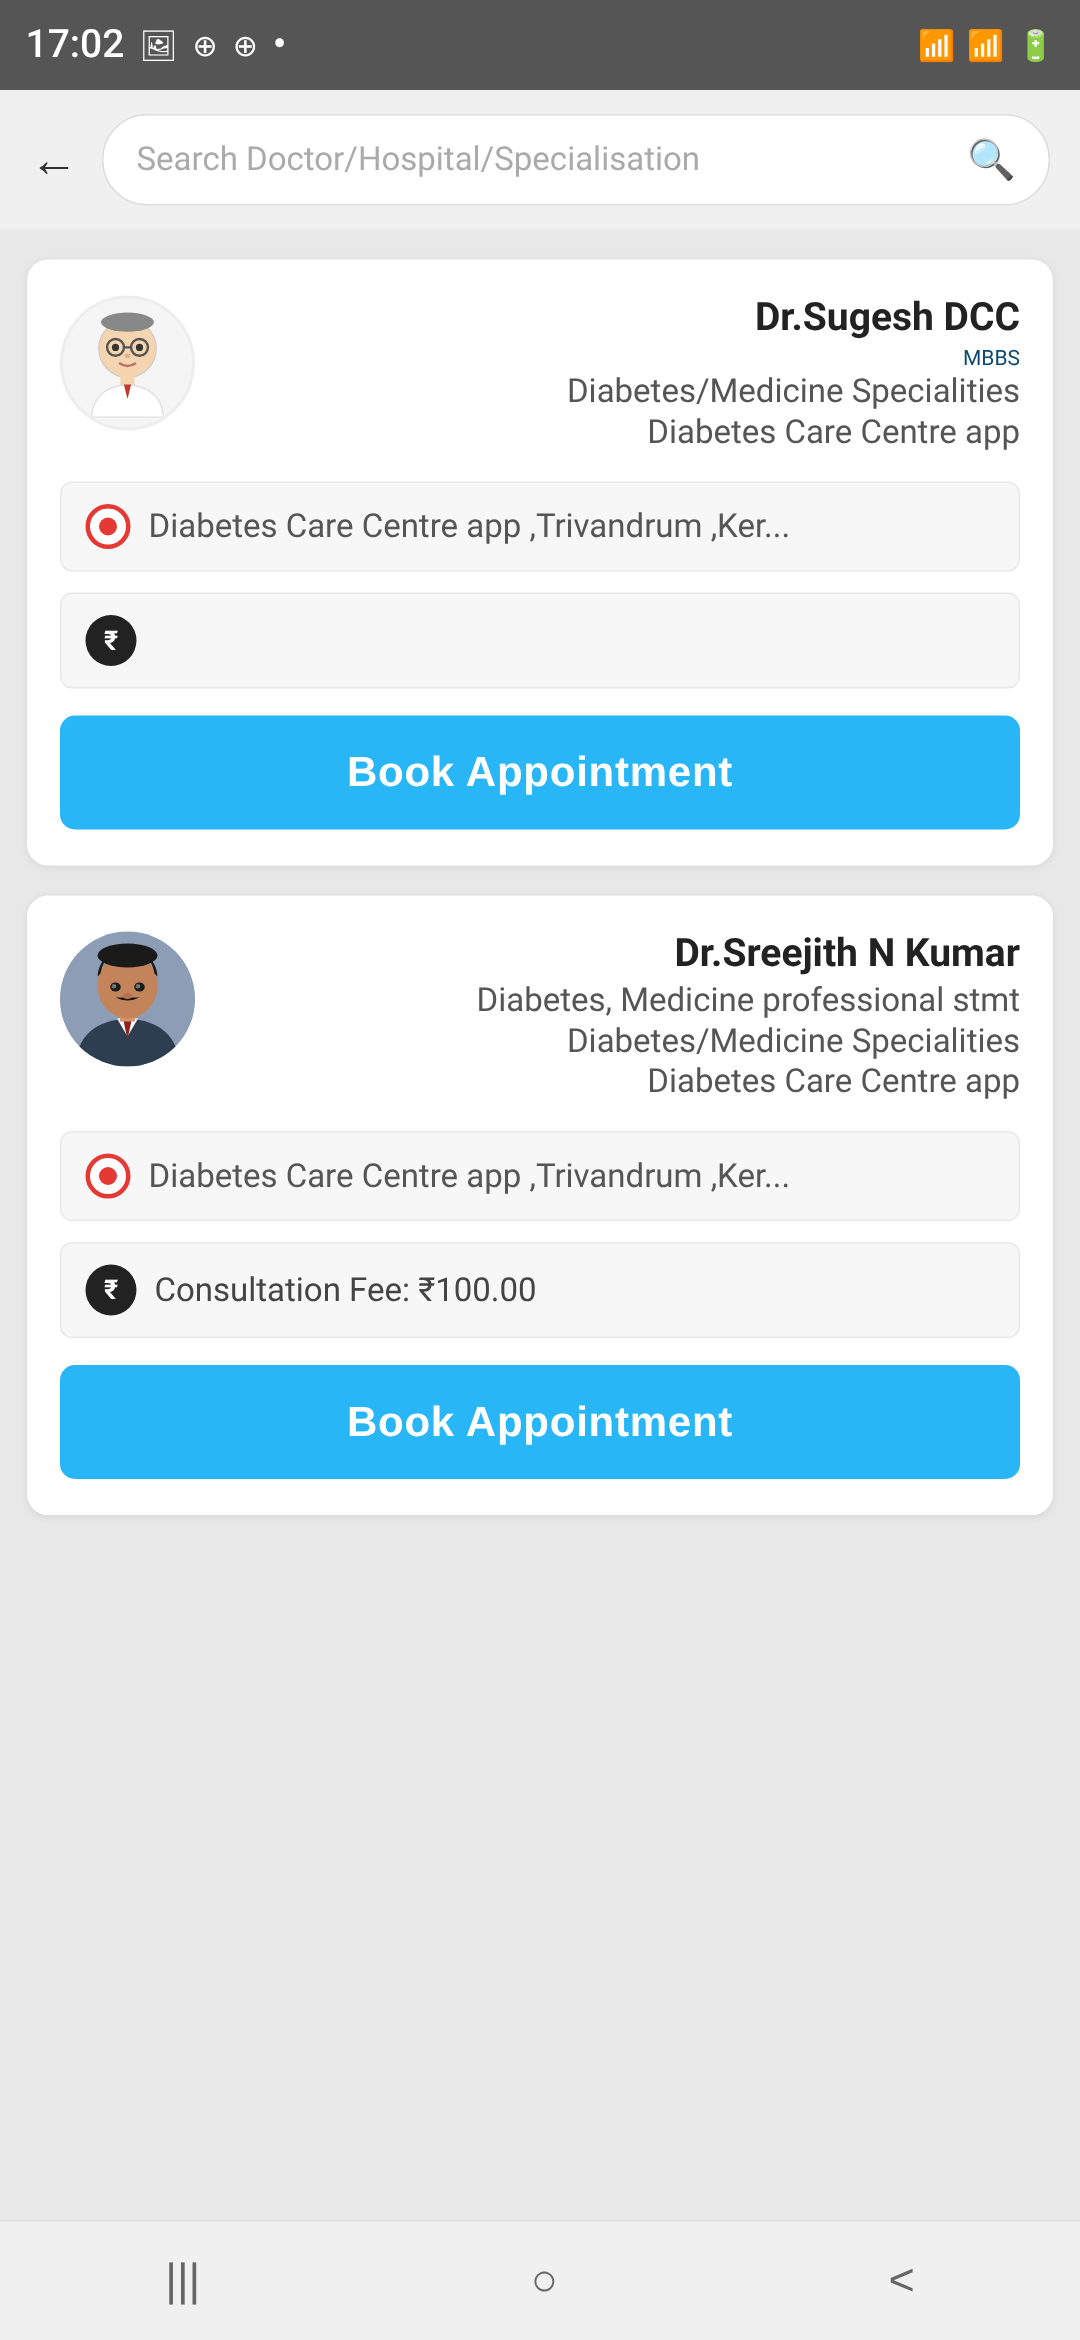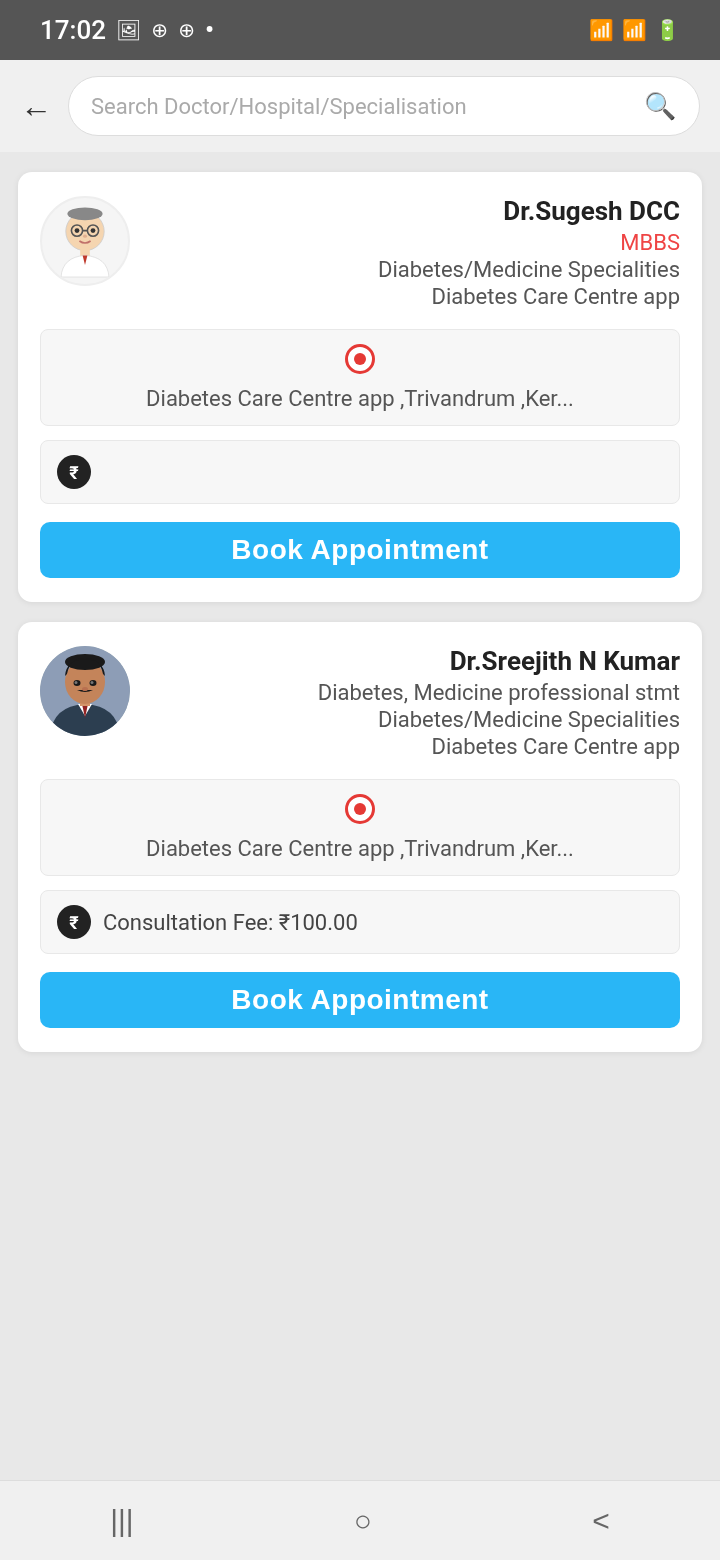--- a/index.html
+++ b/index.html
@@ -13,21 +13,21 @@
       flex-direction: column;
     }
 
     
     .status-bar {
       background: #555555;
       height: 60px;
       display: flex;
       align-items: center;
       justify-content: space-between;
-      padding: 0 40px;
+      padding: 0 17px;
       color: white;
       font-size: 26px;
       font-weight: 500;
       flex-shrink: 0;
     }
     .status-bar-left {
       display: flex;
       align-items: center;
       gap: 10px;
     }
@@ -125,22 +125,22 @@
       flex: 1;
       text-align: right;
     }
     .doctor-name {
       font-size: 26px;
       font-weight: 700;
       color: #222;
       margin-bottom: 4px;
     }
     .doctor-degree {
-      font-size: 22px;
-      color: #ef4444;
+      font-size: 14px;
+      color: #0c4a6e;
       margin-bottom: 2px;
     }
     .doctor-speciality {
       font-size: 22px;
       color: #555;
       margin-bottom: 2px;
     }
     .doctor-clinic {
       font-size: 22px;
       color: #555;
@@ -149,21 +149,20 @@
     
     .location-row {
       display: flex;
       align-items: center;
       gap: 12px;
       background: #f7f7f7;
       border: 1px solid #e8e8e8;
       border-radius: 8px;
       padding: 14px 16px;
       margin-bottom: 14px;
-      flex-direction: column;
     }
     .location-dot {
       width: 30px;
       height: 30px;
       border-radius: 50%;
       border: 3px solid #e53935;
       background: white;
       display: flex;
       align-items: center;
       justify-content: center;
@@ -211,21 +210,21 @@
       font-size: 22px;
       color: #444;
     }
 
     
     .book-btn {
       width: 100%;
       background: #29b6f6;
       border: none;
       border-radius: 10px;
-      padding: 12px;
+      padding: 22px;
       font-size: 28px;
       font-weight: 600;
       color: white;
       cursor: pointer;
       letter-spacing: 0.5px;
     }
 
     
     .bottom-nav {
       height: 80px;

